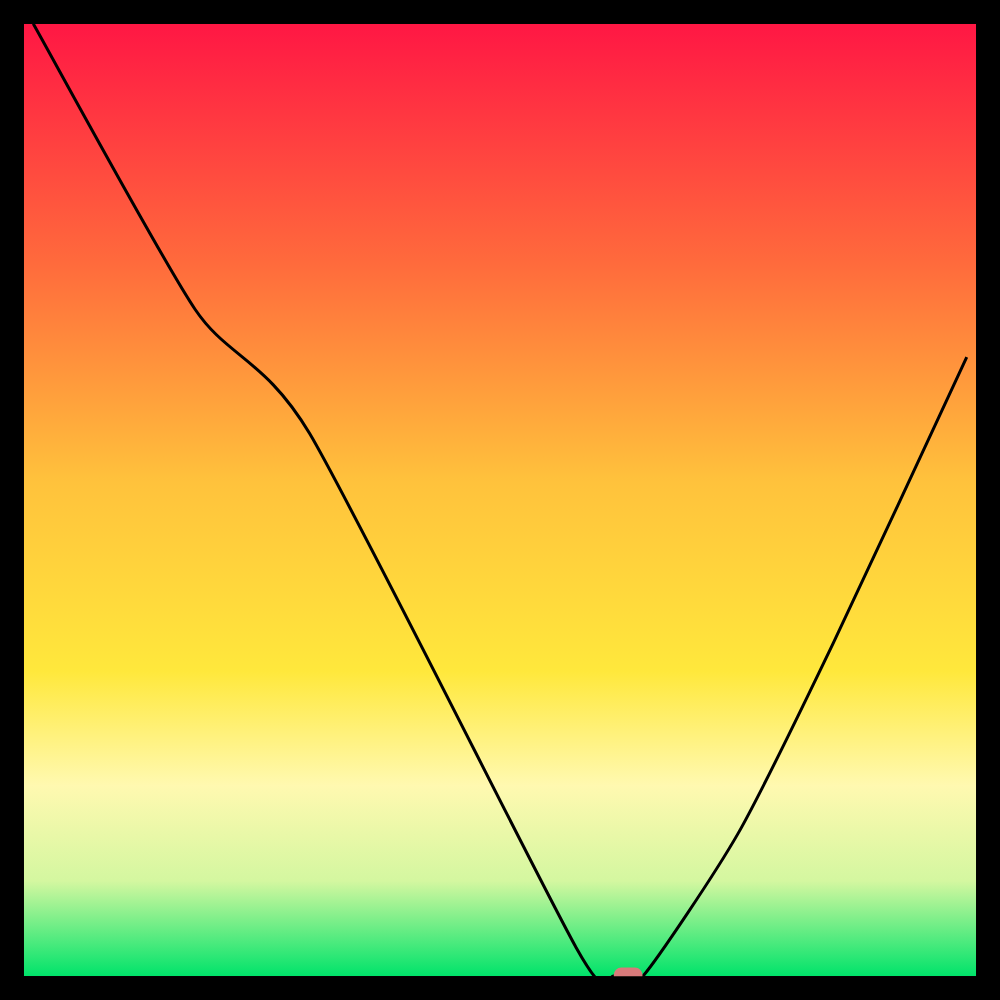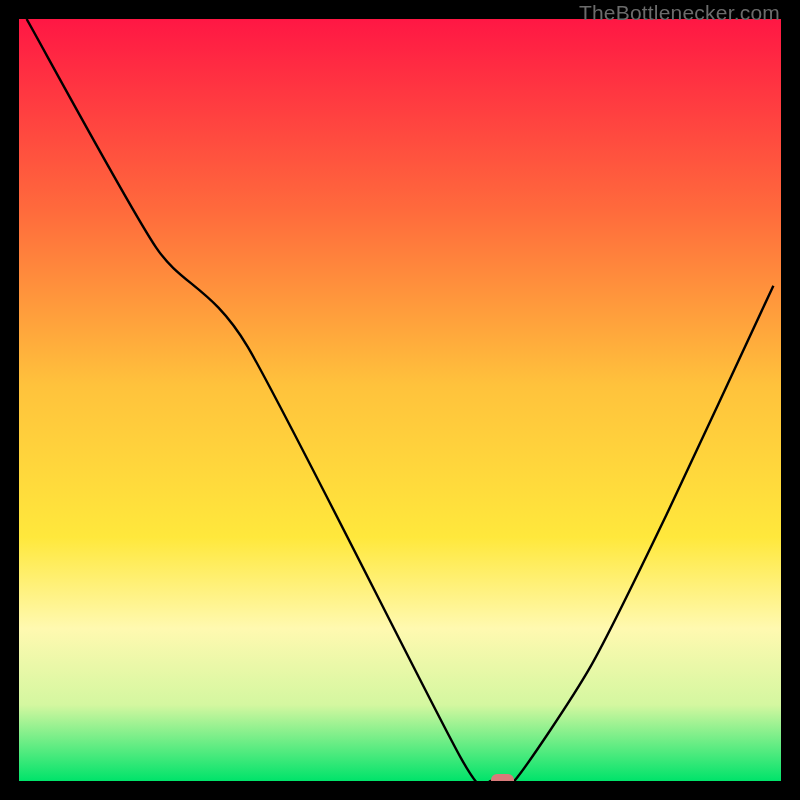--- a/index.html
+++ b/index.html
@@ -72,14 +72,13 @@
       <rect x="0" y="0" width="762" height="762" fill="url(#bg-grad)"></rect>
     </svg>
 
     <svg class="curve-svg" viewBox="0 0 762 762" preserveAspectRatio="none">
       <path id="curve-path" d="M 7.62 0 C 22.732999999999997 26.67, 111.379 190.37300000000002, 137.16 228.60000000000002 C 162.941 266.827, 193.04 268.09700000000004, 228.6 327.66 C 264.15999999999997 387.223, 413.512 688.467, 441.96 739.14 C 470.40799999999996 789.813, 466.217 759.333, 472.44 762 C 478.663 764.667, 483.743 775.335, 495.3 762 C 506.857 748.665, 553.72 678.815, 571.5 647.7 C 589.28 616.585, 626.3639999999999 539.75, 647.6999999999999 495.3 C 669.036 450.85, 741.934 293.37, 754.38 266.7" fill="none" stroke="#000" stroke-width="2.4"></path>
     </svg>
 
     <div class="marker" id="marker" style="left: 472.37px; top: 755px;"></div>
   </div>
 
-  <div class="source-label">TheBottlenecker.com</div>
 </div>
 
 </body></html>

